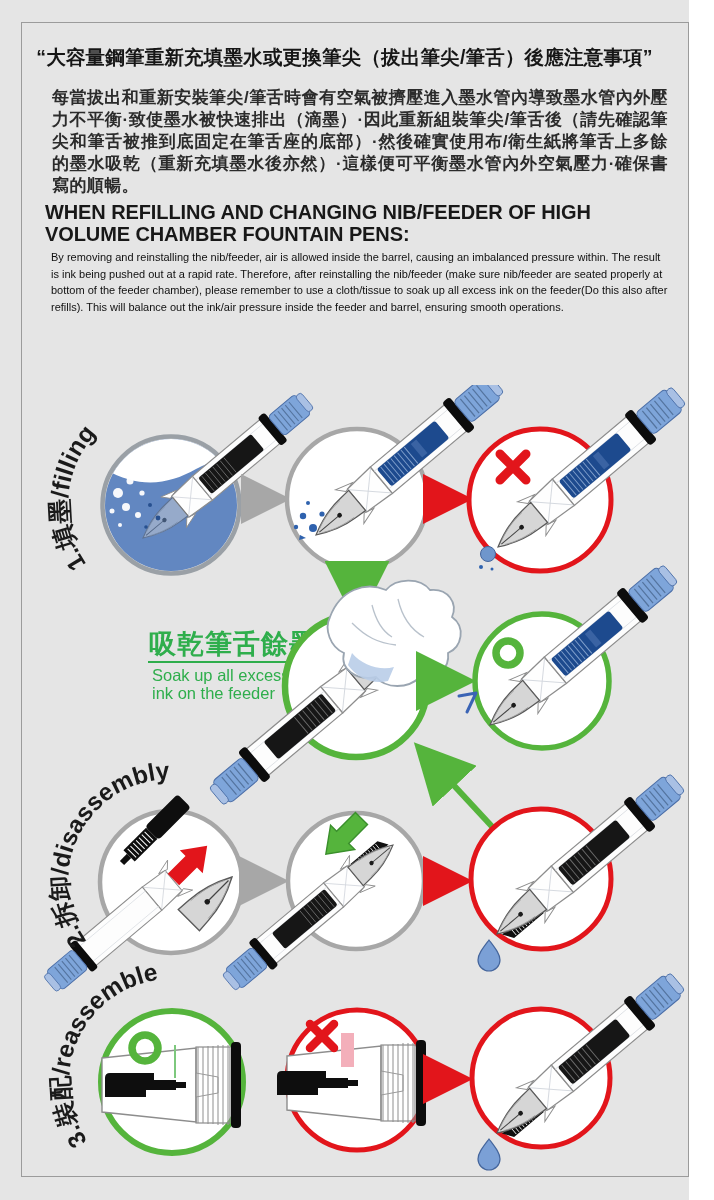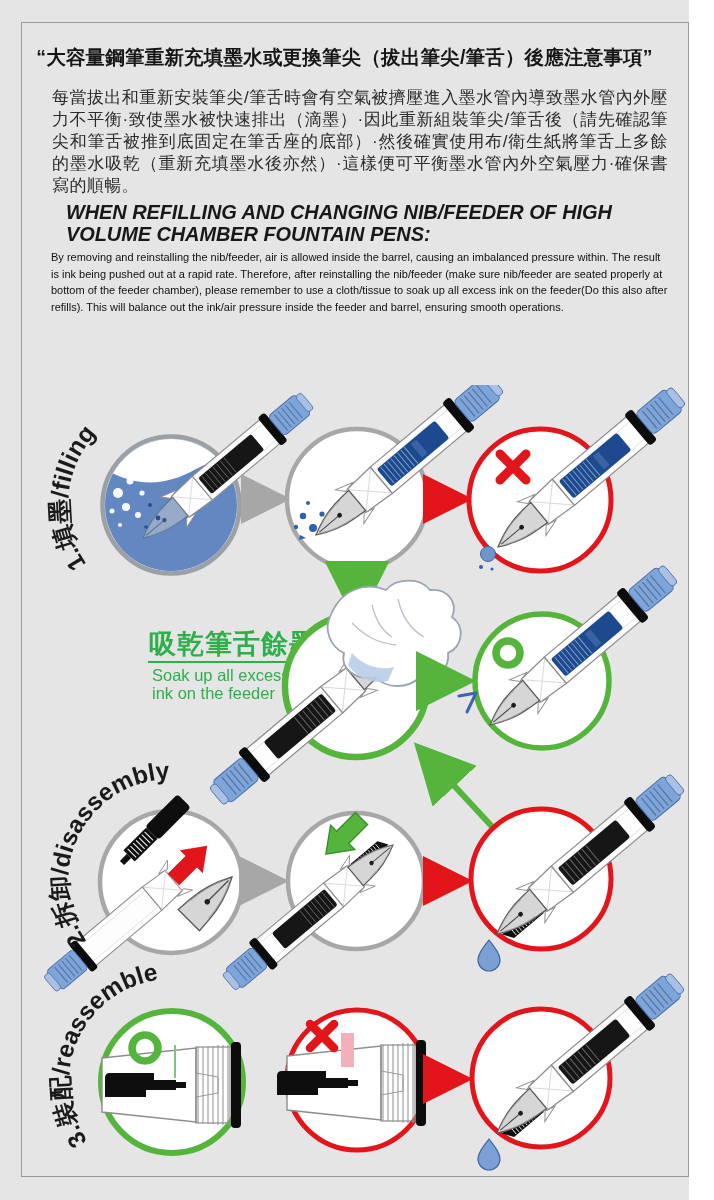--- a/index.html
+++ b/index.html
@@ -3,23 +3,23 @@
 <meta charset="utf-8">
 <style>
   html,body{margin:0;padding:0;background:#ffffff;}
   .page{position:relative;width:689px;height:1200px;background:#e5e5e5;overflow:hidden;
         font-family:"Liberation Sans","DejaVu Sans",sans-serif;}
   .frame{position:absolute;left:21px;top:22px;width:668px;height:1155px;
          border:1.5px solid #9b9b9b;box-sizing:border-box;}
   .title{position:absolute;left:30px;right:30px;top:44px;text-align:center;
          font-size:19.5px;font-weight:bold;color:#161616;letter-spacing:0.2px;}
   .para-zh{position:absolute;left:52px;width:616px;top:87px;font-size:17px;
-         line-height:22px;color:#2b2b2b;text-align:justify;letter-spacing:0.4px;}
-  .heading-en{position:absolute;left:66px;width:624px;top:202px;font-size:20px;
-         font-weight:bold;line-height:21.5px;color:#181818;letter-spacing:-0.1px;font-style:italic;}
+         line-height:22px;color:#2b2b2b;text-align:justify;letter-spacing:0.4px;font-weight:bold;}
+  .heading-en{position:absolute;left:45px;width:624px;top:202px;font-size:20px;
+         font-weight:bold;line-height:21.5px;color:#181818;letter-spacing:-0.1px;}
   .para-en{position:absolute;left:51px;width:618px;top:249px;font-size:11px;
          line-height:16.6px;color:#101010;}
   .diagram{position:absolute;left:0;top:385px;width:714px;height:800px;}
   svg text{font-family:"Liberation Sans","DejaVu Sans",sans-serif;}
 </style>
 </head>
 <body>
 
 <div class="page">
   <div class="frame"></div>

